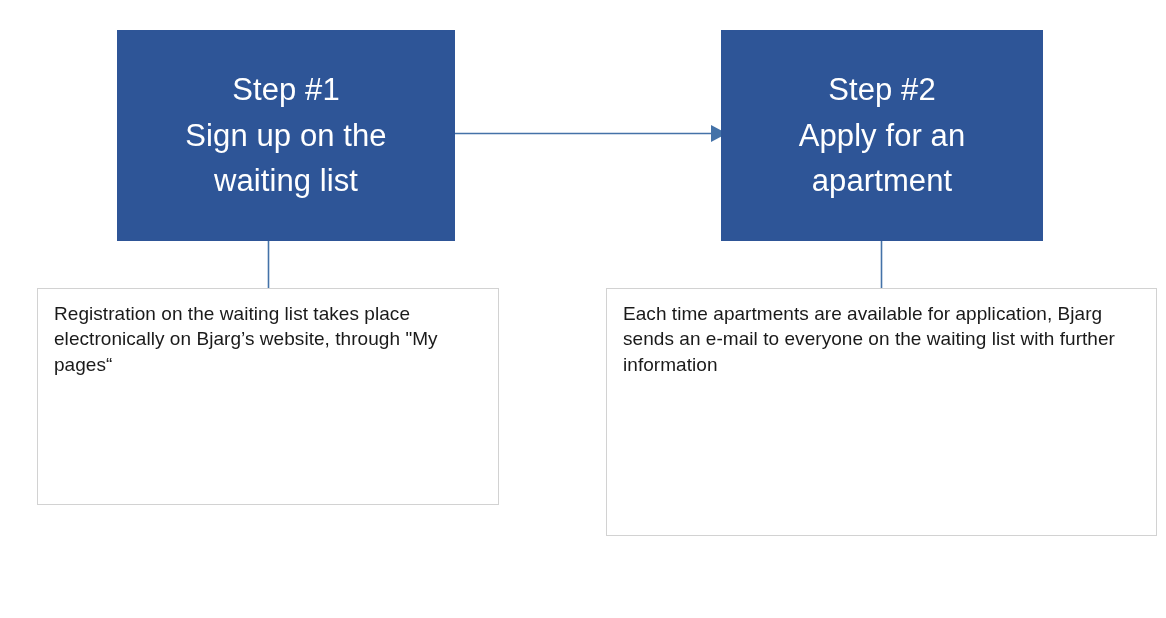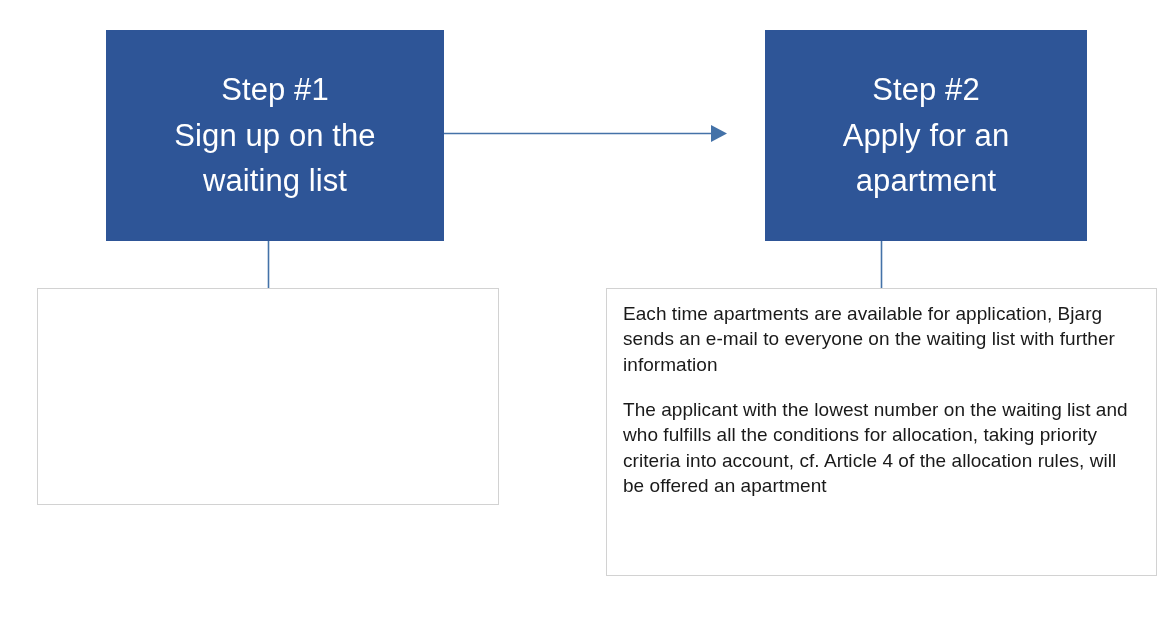--- a/index.html
+++ b/index.html
@@ -33,22 +33,22 @@
   .step-box-text {
     color: #ffffff;
     font-size: 31px;
     line-height: 1.48;
     text-align: center;
     font-weight: 400;
     white-space: pre-line;
     letter-spacing: 0.1px;
   }
 
-  #step-box-1 { left: 106px;  top: 30px; width: 338px; height: 211px; }
-  #step-box-2 { left: 721px; top: 30px; width: 322px; height: 211px; margin-left: 44px; }
+  #step-box-1 { left: 117px;  top: 30px; width: 338px; height: 211px; }
+  #step-box-2 { left: 721px; top: 30px; width: 322px; height: 211px; }
 
   
   #connectors {
     position: absolute;
     left: 0;
     top: 0;
     width: 1166px;
     height: 618px;
     pointer-events: none;
   }
@@ -64,21 +64,21 @@
   .desc-para {
     font-size: 19px;
     line-height: 1.335;
     color: #1a1a1a;
     margin: 0 0 20px 0;
     letter-spacing: 0.05px;
   }
   .desc-para:last-child { margin-bottom: 0; }
 
   #desc-box-1 { left: 37px;  top: 288px; width: 462px; height: 217px; }
-  #desc-box-2 { left: 606px; top: 288px; width: 551px; height: 288px; }
+  #desc-box-2 { left: 606px; top: 288px; width: 551px; height: 248px; }
 </style>
 </head>
 <body>
 
 <div id="canvas">
 
   <svg id="connectors" viewBox="0 0 1166 618" width="1166" height="618" xmlns="http://www.w3.org/2000/svg">
 
     <g>
       <line x1="437" y1="133.5" x2="711" y2="133.5" stroke="#4472A8" stroke-width="1.6"></line>
@@ -96,20 +96,20 @@
 waiting list</div>
   </div>
 
   <div class="step-box" id="step-box-2">
     <div class="step-box-text">Step #2
 Apply for an
 apartment</div>
   </div>
 
   <div class="desc-box" id="desc-box-1">
+    <p class="desc-para">Registration on the waiting list takes place electronically on Bjarg’s website, through "My pages“</p>
   </div>
 
   <div class="desc-box" id="desc-box-2">
     <p class="desc-para">Each time apartments are available for application, Bjarg sends an e-mail to everyone on the waiting list with further information</p>
-    <p class="desc-para">The applicant with the lowest number on the waiting list and who fulfills all the conditions for allocation, taking priority criteria into account, cf. Article 4 of the allocation rules, will be offered an apartment</p>
   </div>
 
 </div>
 
 </body></html>

